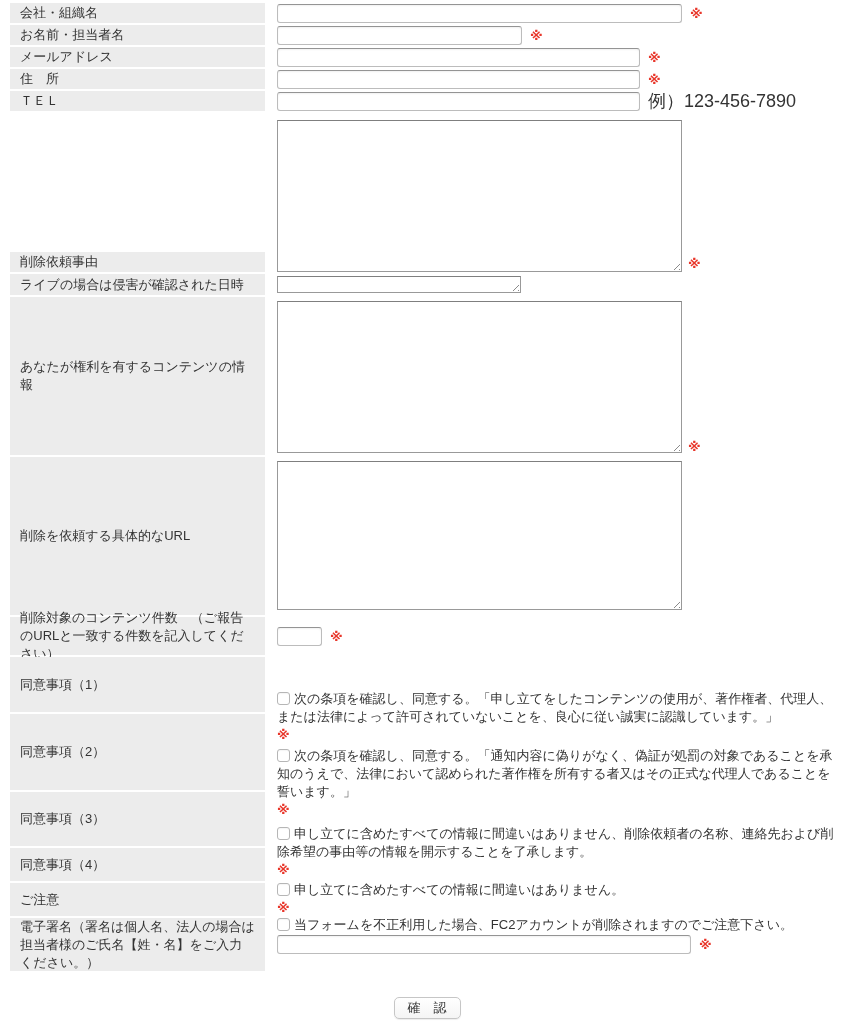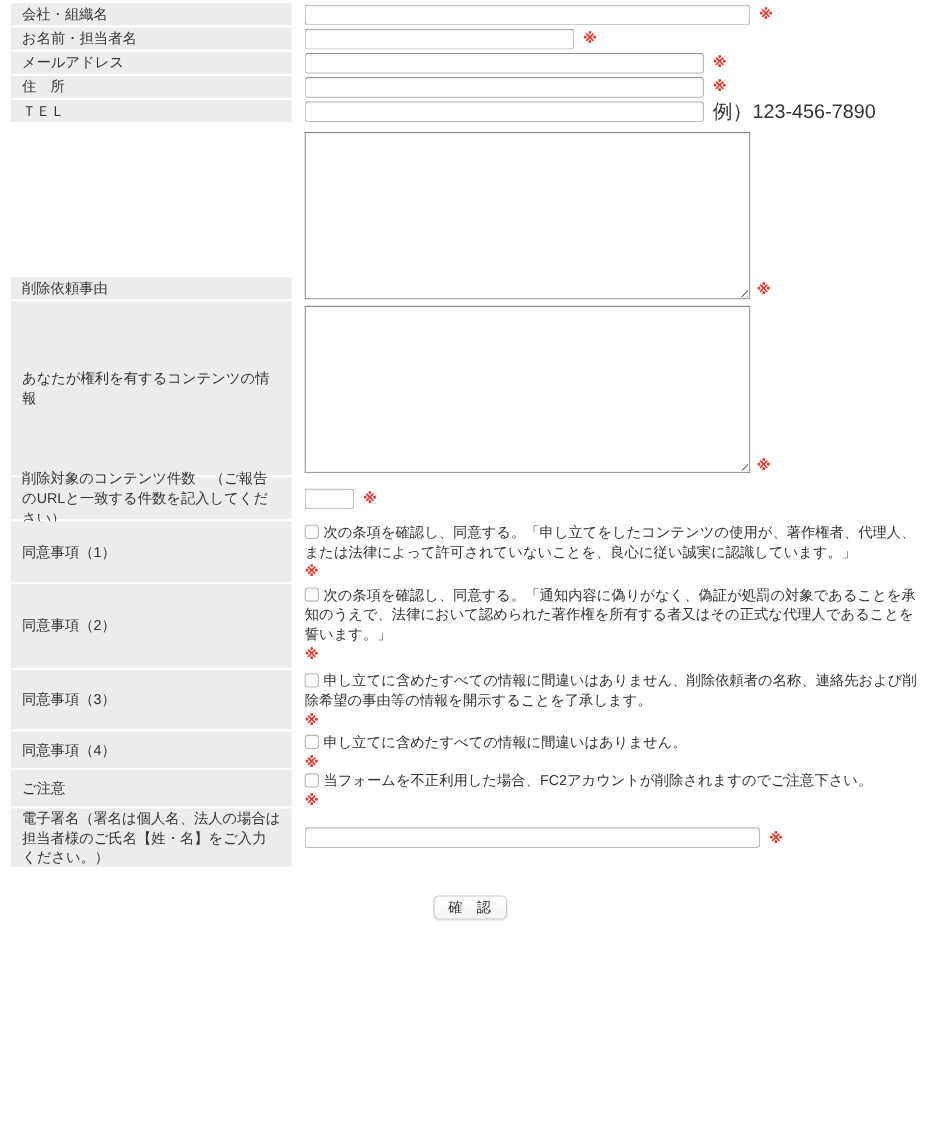--- a/index.html
+++ b/index.html
@@ -3,21 +3,21 @@
 <meta charset="utf-8">
 <style>
   html,body{margin:0;padding:0;background:#fff;}
   body{width:854px;height:1024px;font-family:"Liberation Sans","DejaVu Sans",sans-serif;color:#333;}
   .form-table{width:834px;margin-left:10px;padding-top:3px;}
   .row{display:flex;margin-bottom:2px;}
   .label-cell{box-sizing:border-box;width:255px;background:#ececec;color:#333;
     font-size:13px;line-height:18px;display:flex;align-items:center;padding:1px 10px;flex:none;}
   .content-cell{flex:1;box-sizing:border-box;display:flex;align-items:center;padding-left:12px;position:relative;}
   .content-cell.top{align-items:flex-start;padding-top:4px;}
-  .content-cell.block{display:block;padding:1px 8px 0 12px;font-size:13px;line-height:18px;}
+  .content-cell.block{display:block;padding:1px 8px 0 12px;font-size:13px;line-height:18px;margin-top:32px;}
   
   .r-simple{height:20px;}
   .r6{height:159px;align-items:flex-end;} .r7{height:21px;} .r8{height:158px;} .r9{height:158px;}
   .r10{height:38px;} .r11{height:55px;} .r12{height:76px;} .r13{height:54px;}
   .r14{height:33px;} .r15{height:33px;} .r16{height:53px;}
   
   input[type=text]{box-sizing:border-box;height:19px;border:1px solid #bcbcbc;border-top-color:#949494;
     border-radius:3px;background:#fff;padding:0 4px;font-size:12px;outline:none;
     box-shadow:inset 0 1px 2px rgba(0,0,0,0.06);}
   .w405{width:405px;} .w363{width:363px;} .w245{width:245px;} .w45{width:45px;} .w414{width:414px;}
@@ -106,34 +106,56 @@
       </div>
     <div class="content-cell top">
       <span class="ta-wrap">
         <textarea class="ta-big" style=""></textarea>
         <span class="grip"></span>
       </span>
       <span class="req req-ta">※</span>
     </div>
   </div>
 
+  <div class="row r7">
+    <div class="label-cell">
+        <span>ライブの場合は侵害が確認された日時</span>
+      </div>
+    <div class="content-cell">
+      <span class="ta-wrap">
+        <textarea class="ta-small" style=""></textarea>
+        <span class="grip"></span>
+      </span>
+    </div>
+  </div>
 
   <div class="row r8">
     <div class="label-cell">
         <span>あなたが権利を有するコンテンツの情報</span>
       </div>
     <div class="content-cell top">
       <span class="ta-wrap">
         <textarea class="ta-big" style=""></textarea>
         <span class="grip"></span>
       </span>
       <span class="req req-ta">※</span>
     </div>
   </div>
 
+  <div class="row r9">
+    <div class="label-cell">
+        <span>削除を依頼する具体的なURL</span>
+      </div>
+    <div class="content-cell top">
+      <span class="ta-wrap">
+        <textarea class="ta-url" style=""></textarea>
+        <span class="grip"></span>
+      </span>
+    </div>
+  </div>
 
   <div class="row r10">
     <div class="label-cell">
         <span>削除対象のコンテンツ件数　（ご報告のURLと一致する件数を記入してください）</span>
       </div>
     <div class="content-cell">
       <input type="text" class="w45" value="" style="">
       <span class="req">※</span>
     </div>
   </div>

